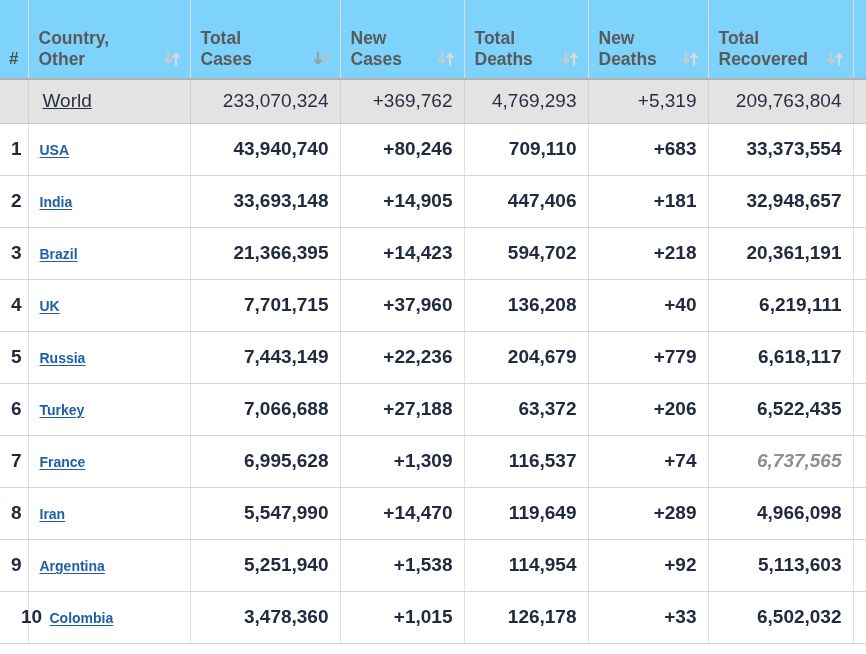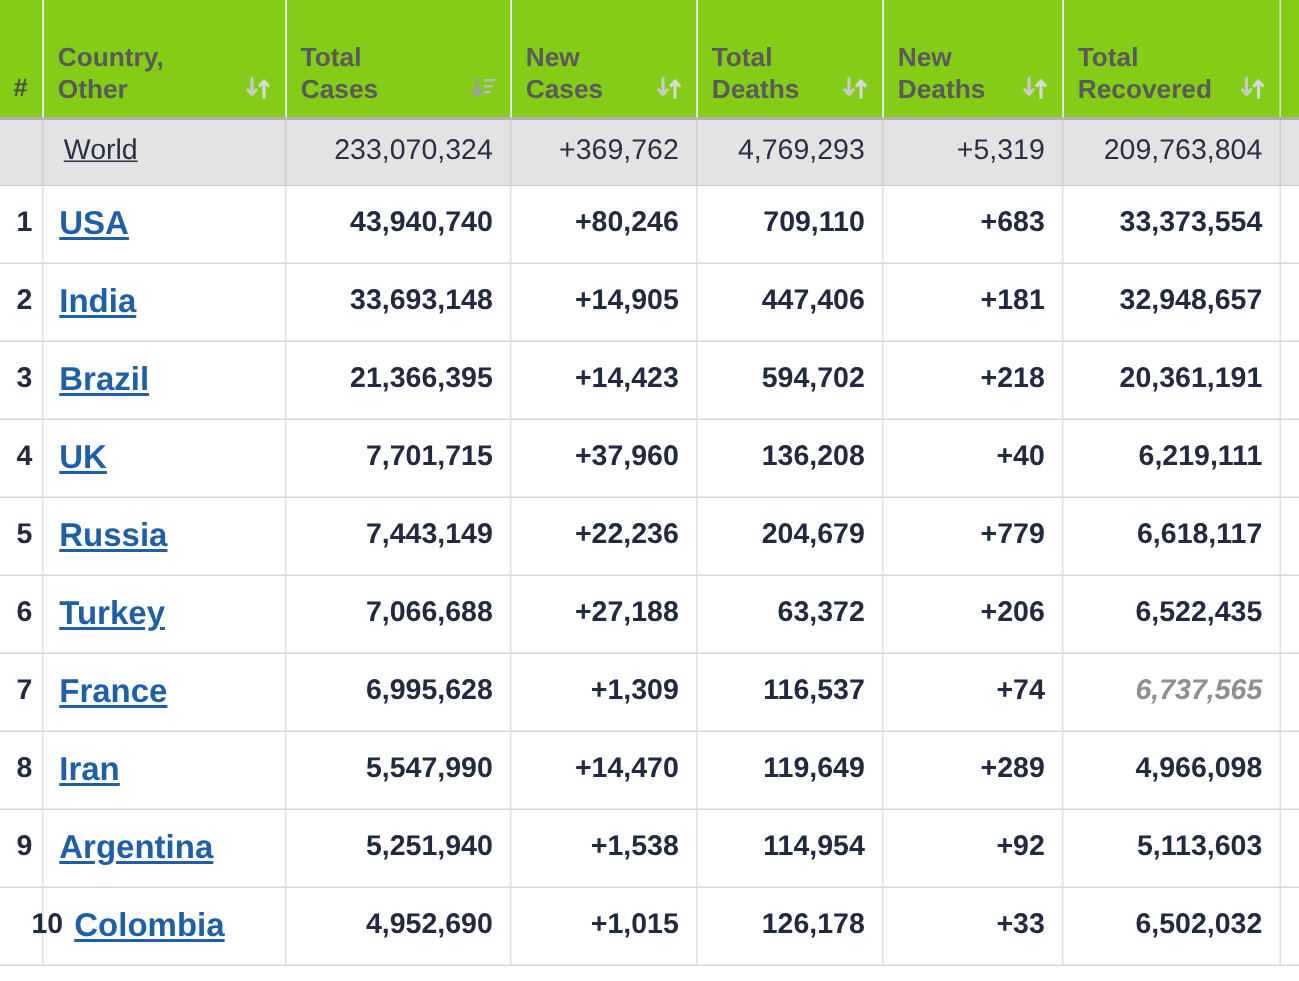--- a/index.html
+++ b/index.html
@@ -26,21 +26,21 @@
   col.c-tc    { width: 150px; }
   col.c-nc    { width: 124px; }
   col.c-td    { width: 124px; }
   col.c-nd    { width: 120px; }
   col.c-tr    { width: 145px; }
   col.c-act   { width: 13px;  }
 
   
   thead tr { height: 79px; background: #ffffff; }
   thead th {
-    background: #84cc16;
+    background: #7dd3fc;
     border-right: 1px solid #dcdcdc;
     border-bottom: 2px solid #b0b0b0;
     color: #5a5a5a;
     font-size: 17.5px;
     font-weight: bold;
     text-align: left;
     vertical-align: bottom;
     padding: 0 9px 9px 10px;
     line-height: 1.16;
     position: relative;
@@ -95,21 +95,21 @@
   td.rank {
     text-align: center;
     font-size: 13.5px;
     font-weight: normal;
     color: #8a8a8a;
     padding: 0 2px;
   }
   td.country { text-align: left; padding-left: 14px; }
   td.country a {
     color: #1f5fa8;
-    font-size: 22px;
+    font-size: 14px;
     font-weight: bold;
     text-decoration: underline;
     text-underline-offset: 2px;
   }
   td.numeric { text-align: right; }
   td.newcases { background: #ffeeaa; color: #3a3020; text-align: right; }
   td.newdeaths {
     background: #ff0000;
     color: #ffffff;
     text-align: right;
@@ -342,21 +342,21 @@
           <td class="numeric">5,251,940</td>
           <td class="newcases">+1,538</td>
           <td class="numeric">114,954</td>
           <td class="newdeaths">+92</td>
           <td class="recovered">5,113,603</td>
           <td class="active"></td>
         </tr>
         <tr class="drow">
           <td class="rank">10</td>
           <td class="country"><a href="#">Colombia</a></td>
-          <td class="numeric">4,952,690</td>
+          <td class="numeric">3,478,360</td>
           <td class="newcases">+1,015</td>
           <td class="numeric">126,178</td>
           <td class="newdeaths">+33</td>
           <td class="recovered">6,502,032</td>
           <td class="active"></td>
         </tr>
       </tbody>
   </table>
 </div>
 

